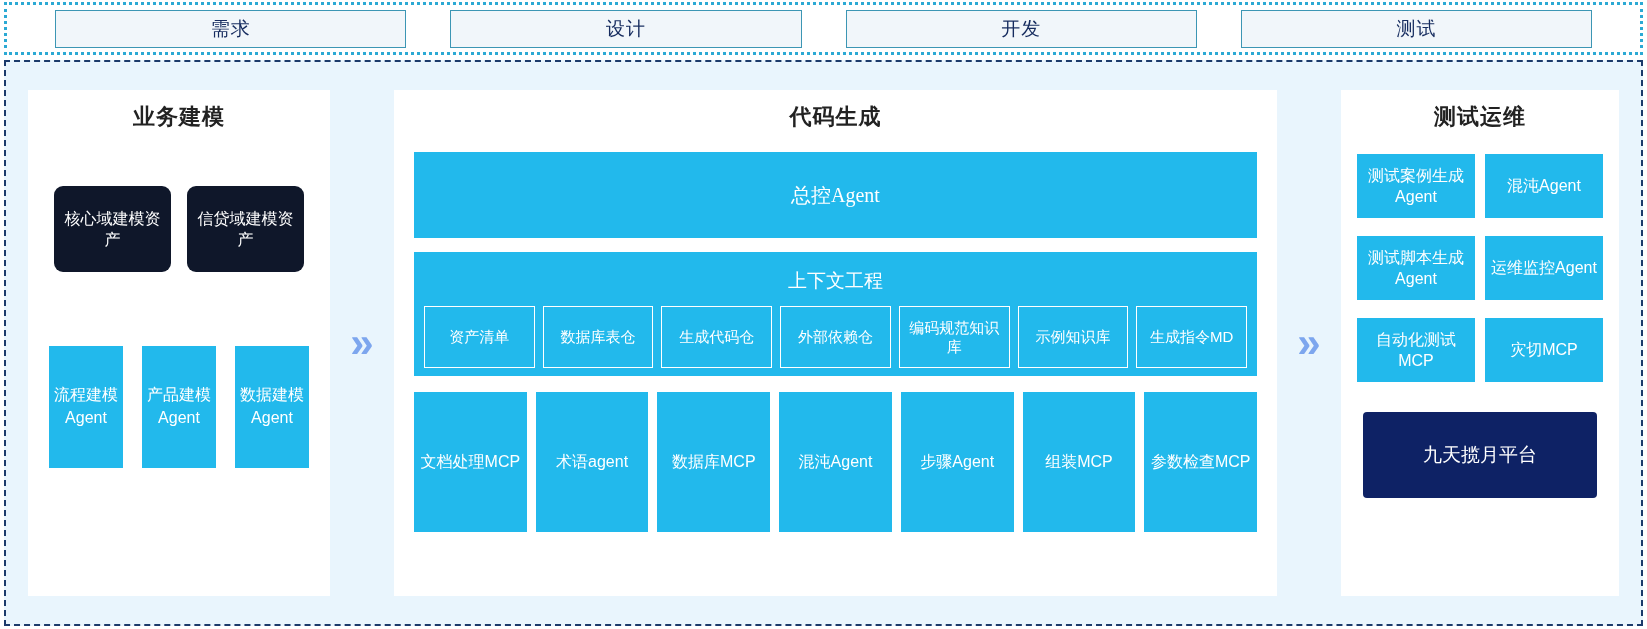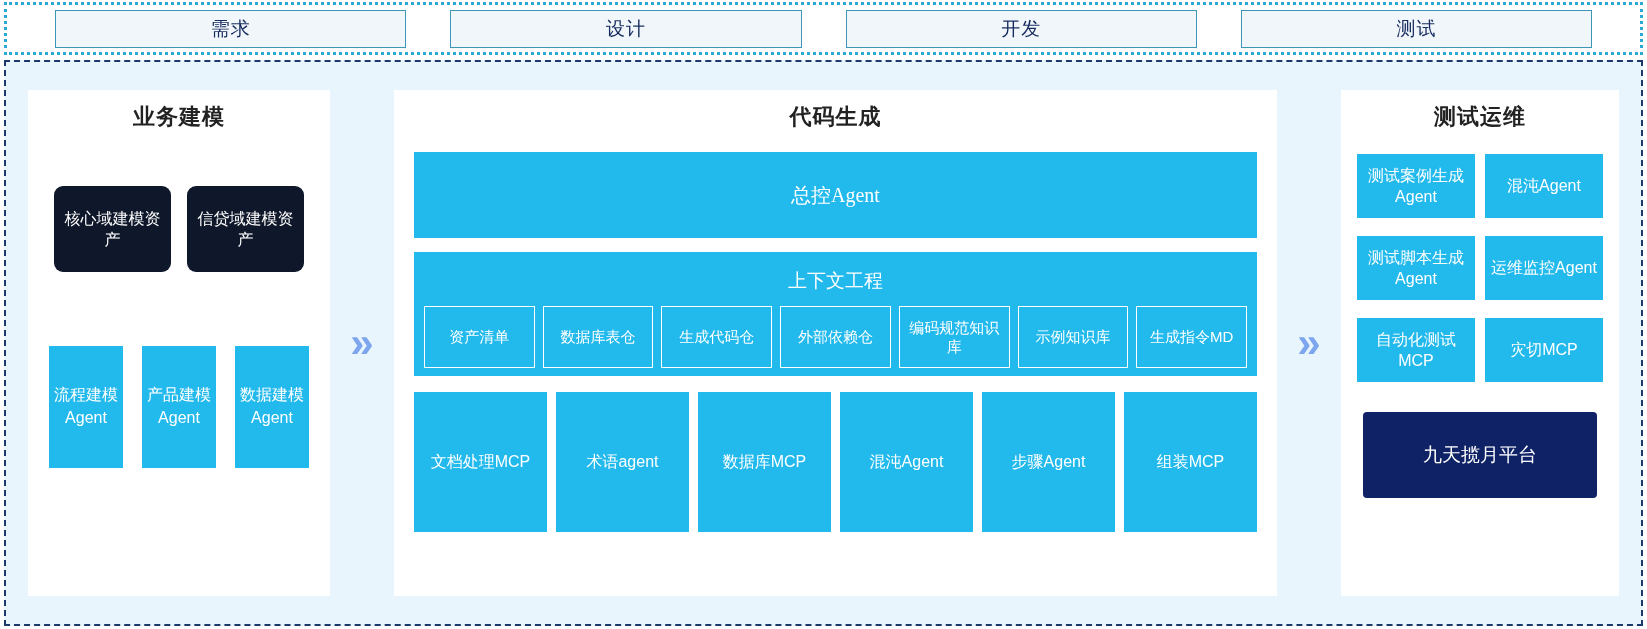--- a/index.html
+++ b/index.html
@@ -280,20 +280,21 @@
           </div>
         </div>
 
         <div class="tools-row">
           <div class="tool-box">文档处理MCP</div>
           <div class="tool-box">术语agent</div>
           <div class="tool-box">数据库MCP</div>
           <div class="tool-box">混沌Agent</div>
           <div class="tool-box">步骤Agent</div>
           <div class="tool-box">组装MCP</div>
+          <div class="tool-box">参数检查MCP</div>
         </div>
 
       </div>
     </div>
 
     <div class="arrow-sep">»</div>
 
     <div class="panel panel-right">
       <div class="panel-title">测试运维</div>
 

